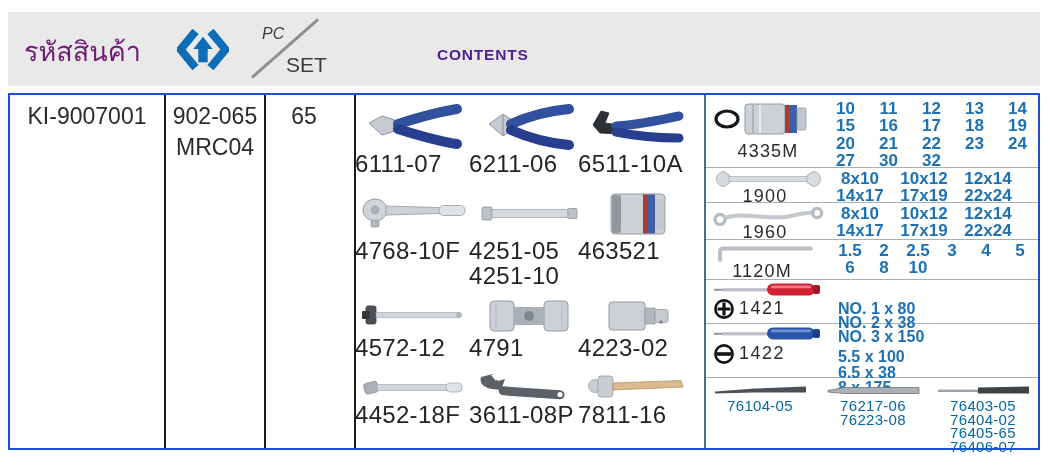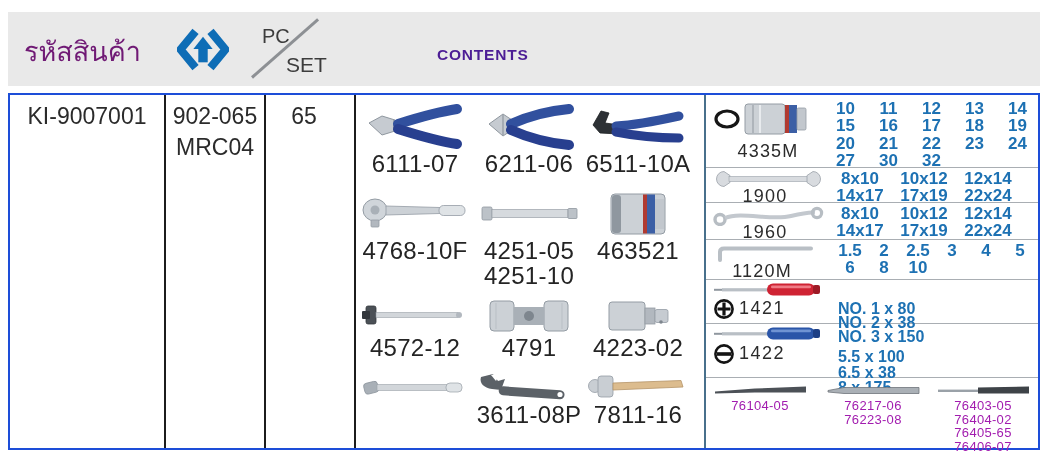--- a/index.html
+++ b/index.html
@@ -3,36 +3,36 @@
 <meta charset="utf-8">
 <style>
   * { margin:0; padding:0; box-sizing:border-box; }
   body { background:#fff; font-family:"Liberation Sans","DejaVu Sans",sans-serif; }
   .page { position:relative; width:1051px; height:465px; background:#fff; overflow:hidden; }
 
   
   .hdr { position:absolute; left:8px; top:12px; width:1032px; height:74px; background:#e9e9e9; }
   .thai-lbl { position:absolute; left:16px; top:18px; font-size:27px; color:#701a75; }
   .logo { position:absolute; left:169px; top:14px; }
-  .pc-lbl  { position:absolute; left:254px; top:13px; font-size:20px; color:#3c3c3c; }
+  .pc-lbl  { position:absolute; left:254px; top:13px; font-size:16px; color:#3c3c3c;font-style:italic; }
   .set-lbl { position:absolute; left:278px; top:41px; font-size:21px; color:#3c3c3c; }
   .slash { position:absolute; left:244px; top:64px; width:88px; height:3px; background:#8d9094;
            transform:rotate(-41.3deg); transform-origin:left center; }
   .contents-lbl { position:absolute; left:429px; top:34px; font-size:15.5px; letter-spacing:0.8px; color:#4c1d95;font-weight:bold; }
 
   
   .tbl { position:absolute; left:8px; top:93px; width:1032px; height:357px;
          border:2px solid #1d4ed8; background:#fff; }
   .vline { position:absolute; top:0; width:2px; height:353px; background:#1c1c1c; }
   .vline.v4 { background:#48708c; }
 
   .cellval { position:absolute; font-size:23px; color:#2b2b2b; text-align:center; line-height:31px; }
 
   
-  .citem { position:absolute; width:120px; text-align:center; }
+  .citem { position:absolute; width:120px; }
   .citem svg { display:block; margin:0 auto; }
   .ccode { font-size:24px; color:#242424; letter-spacing:0.3px; line-height:25px; }
 
   
   .rcol { position:absolute; left:696px; top:0; width:332px; height:353px; }
   .rsep { position:absolute; left:0; width:332px; height:1px; background:#a9aeb3; }
   .ricon { position:absolute; }
   .rcode { position:absolute; font-size:18px; letter-spacing:1.2px; color:#2b2b2b; text-align:center; width:110px; }
   .rcode.inline { width:auto; text-align:left; letter-spacing:1.5px; }
 
@@ -42,21 +42,21 @@
   .g3a{ left:122px; top:75px; grid-template-columns:repeat(3,64px); }
   .g3b{ left:122px; top:110px; grid-template-columns:repeat(3,64px); }
   .g6 { left:127px; top:147px; grid-template-columns:repeat(6,34px); }
   .lines { position:absolute; left:132px; color:#1d71b3; font-weight:bold; font-size:16px;margin-top:22px; }
   .lines span { display:block; }
   .l1421 { top:185px; } .l1421 span { line-height:14px; }
   .l1422 { top:232px; } .l1422 span { line-height:15.5px; }
 
   .pgroup { position:absolute; text-align:center; }
   .pgroup svg { display:block; margin:0 auto 2px auto; }
-  .pcodes { font-size:13px; color:#a21caf; letter-spacing:0.3px; }
+  .pcodes { font-size:15px; color:#0369a1; letter-spacing:0.3px; }
   .pcodes span { display:block; line-height:13.5px; }
 </style>
 </head>
 <body>
 
 <div class="page">
 
   <div class="hdr">
     <div class="thai-lbl">รหัสสินค้า</div>
     <svg class="logo" width="52" height="47" viewBox="0 0 48 44">
@@ -178,20 +178,21 @@
     </div>
 
     <div class="citem" style="left:345px;top:277px">
       <svg width="110" height="30" viewBox="0 0 110 30">
         <g transform="rotate(-14 12 15)">
             <rect x="4" y="10" width="14" height="11" rx="3" fill="#a9b0b7" stroke="#8f979f" stroke-width="0.8"></rect>
           </g>
         <rect x="17" y="12.5" width="70" height="6" fill="#d2d6da" stroke="#9aa1a8" stroke-width="0.6"></rect>
         <rect x="86" y="11" width="16" height="9" rx="4" fill="#dfe3e6" stroke="#9aa1a8" stroke-width="0.7"></rect>
       </svg>
+      <div class="ccode">4452-18F</div>
     </div>
     <div class="citem" style="left:459px;top:277px">
       <svg width="110" height="30" viewBox="0 0 110 30">
         <path d="M7,5 L19,2 L24,9 L31,7 L27,18 L18,17 C10,16 5,11 7,5 Z" fill="#5b6167"></path>
         <polygon points="17,3 26,1 22,9" fill="#ffffff"></polygon>
         <rect x="25" y="14" width="66" height="9" rx="4.5" fill="#5b6167" transform="rotate(4 25 14)"></rect>
         <circle cx="86" cy="22.5" r="2.6" fill="#ffffff"></circle>
       </svg>
       <div class="ccode">3611-08P</div>
     </div>

